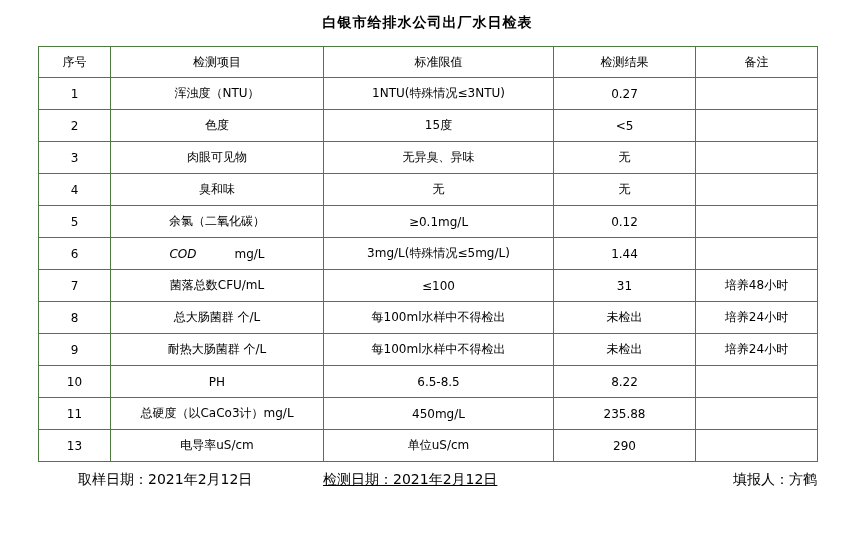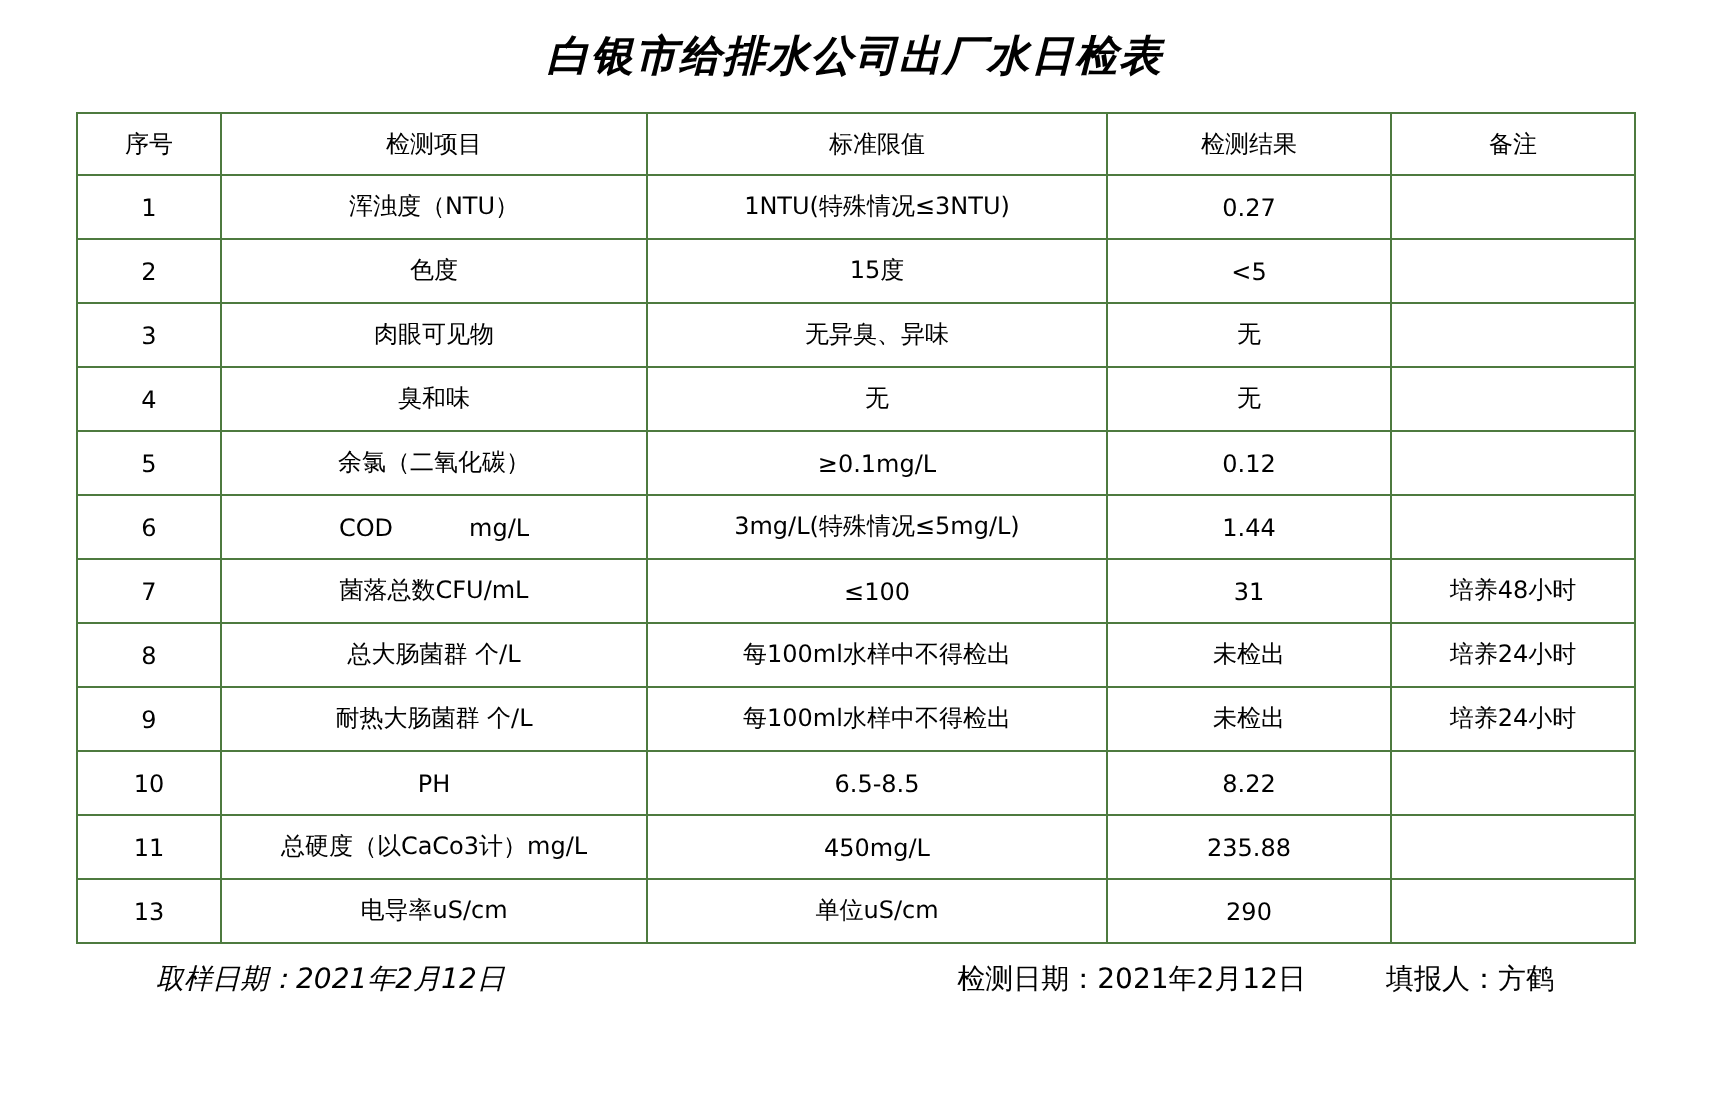--- a/index.html
+++ b/index.html
@@ -17,27 +17,26 @@
   }
   .page {
     width: 855px;
     height: 557px;
     box-sizing: border-box;
     padding: 0;
     position: relative;
   }
   .title {
     text-align: center;
-    font-size: 21px;
+    font-size: 14px;
     font-weight: bold;
     letter-spacing: 1px;
     margin-top: 14px;
     margin-bottom: 14px;
     font-family: "DejaVu Sans", "Liberation Sans", sans-serif;
-    font-style: italic;
   }
   .table-wrap {
     margin: 0 38px;
   }
   table.report {
     width: 779px;
     border-collapse: collapse;
     table-layout: fixed;
     font-size: 12px;
   }
@@ -59,25 +58,25 @@
   col.c3 { width: 142px; }
   col.c4 { width: 122px; }
 
   .footer {
     margin: 9px 38px 0 38px;
     width: 779px;
     display: flex;
     font-size: 14px;
     font-family: "DejaVu Sans", "Liberation Sans", sans-serif;
   }
-  .foot-sample { width: 285px; text-align: left; padding-left: 40px; box-sizing: border-box; font-style: italic; }
-  .foot-test { width: 330px; text-align: right; box-sizing: border-box; }
-  .foot-filler { flex: 1; text-align: center; box-sizing: border-box; }
+  .foot-sample { width: 285px; text-align: left; padding-left: 40px; box-sizing: border-box; }
+  .foot-test { width: 330px; text-align: left; box-sizing: border-box; text-decoration: underline; }
+  .foot-filler { flex: 1; text-align: right; box-sizing: border-box; }
 
-  .cod-label { display: inline-block; }
+  .cod-label { display: inline-block; font-style: italic; }
   .cod-unit { display: inline-block; margin-left: 38px; text-align: right; }
 </style>
 </head>
 <body>
 
 <div class="page">
 
   <div class="title">白银市给排水公司出厂水日检表</div>
 
   <div class="table-wrap">

